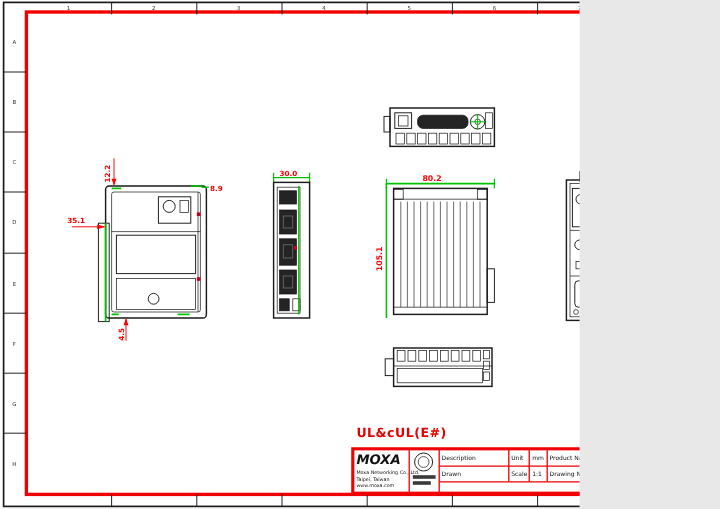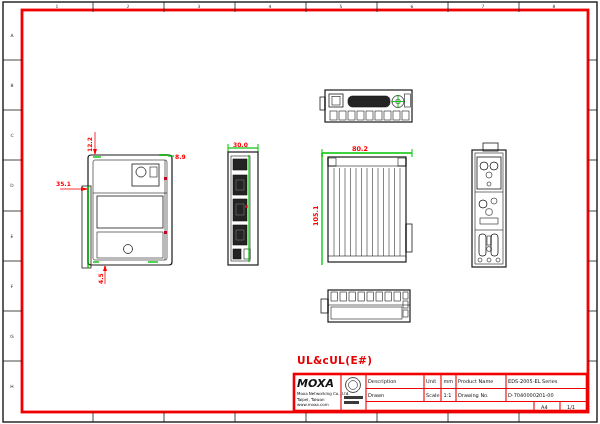--- a/index.html
+++ b/index.html
@@ -1,16 +1,16 @@
 <!DOCTYPE html>
 <html><head>
 <meta charset="utf-8">
 <style>
   html,body{margin:0;padding:0;background:#e8e8e8;}
-  #sheet{position:relative;width:600px;height:424px;background:#ffffff;overflow:hidden;
+  #sheet{position:relative;width:483px;height:424px;background:#ffffff;overflow:hidden;
          font-family:"DejaVu Sans",sans-serif;}
   svg text{font-family:"DejaVu Sans",sans-serif;}
   .ln{fill:none;stroke:#1a1a1a;}
   .t6{stroke-width:.6}.t8{stroke-width:.8}.t12{stroke-width:1.2}
   .grn{fill:none;stroke:#00c300;}
   .redln{fill:none;stroke:#ff0000;}
   .dk{fill:#242424;stroke:#111;stroke-width:.6;}
   .dimtxt{fill:#ff0000;font-weight:bold;}
   .tbtxt{fill:#111;}
   .zone{fill:#333;}

